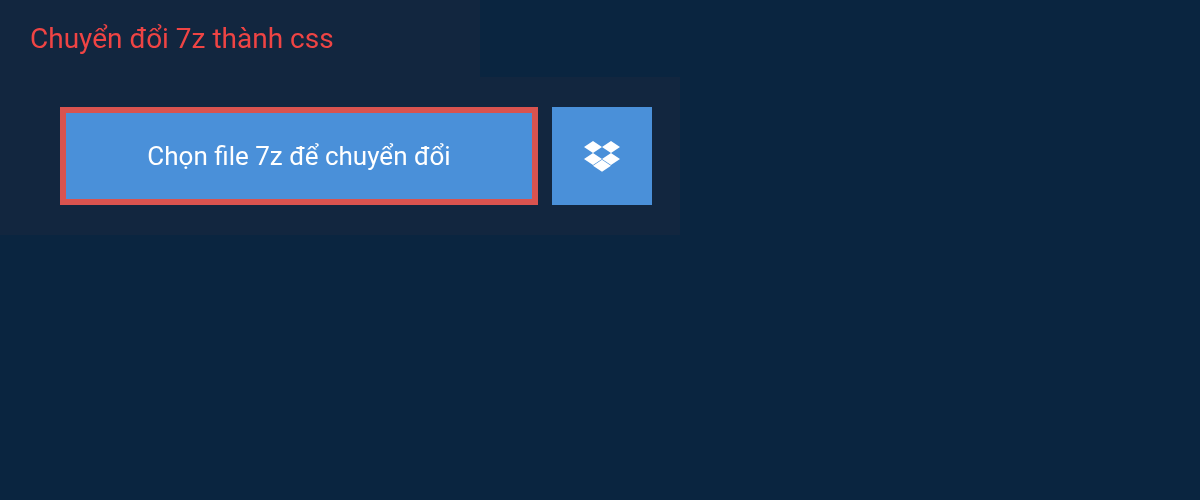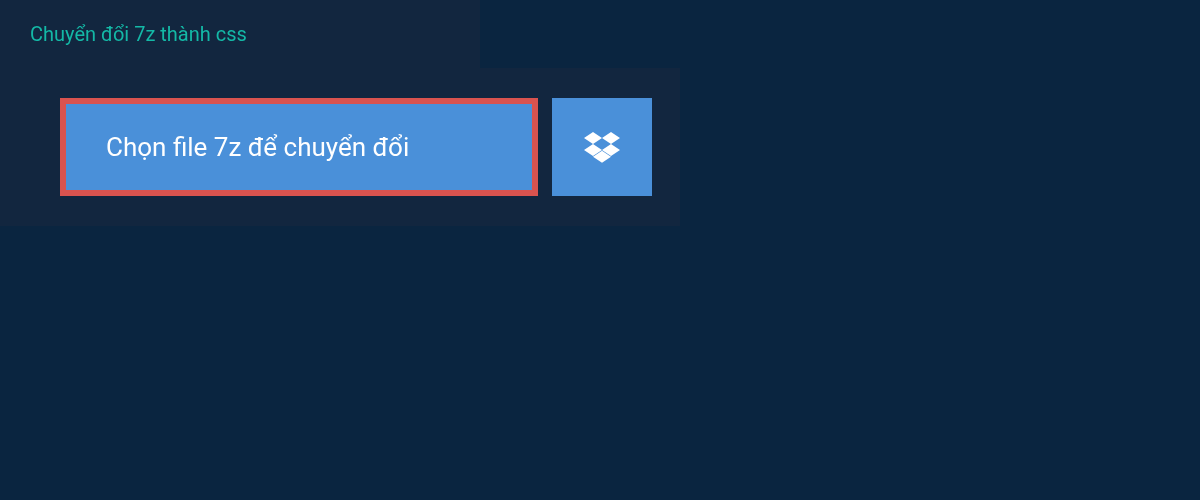--- a/index.html
+++ b/index.html
@@ -14,22 +14,22 @@
       font-family: -apple-system, BlinkMacSystemFont, "Segoe UI", Roboto, sans-serif;
       overflow: hidden;
     }
     .page-title-container {
       background: #12263f;
       padding: 22px 30px;
       display: inline-block;
       width: 480px;
     }
     .page-title {
-      color: #14b8a6;
-      font-size: 20px;
+      color: #ef4444;
+      font-size: 28px;
       font-weight: 400;
     }
     .upload-panel {
       background: #12263f;
       margin: 0;
       padding: 30px 28px;
       display: flex;
       gap: 14px;
       width: 680px;
     }
@@ -37,20 +37,21 @@
       background: #4a90d9;
       border: 6px solid #d9534f;
       color: #ffffff;
       font-size: 26px;
       font-weight: 400;
       padding: 28px 40px;
       cursor: pointer;
       flex: 1;
       display: flex;
       align-items: center;
+      justify-content: center;
       font-family: inherit;
       margin-left: 32px;
     }
     .dropbox-button {
       background: #4a90d9;
       border: none;
       width: 100px;
       cursor: pointer;
       display: flex;
       align-items: center;

